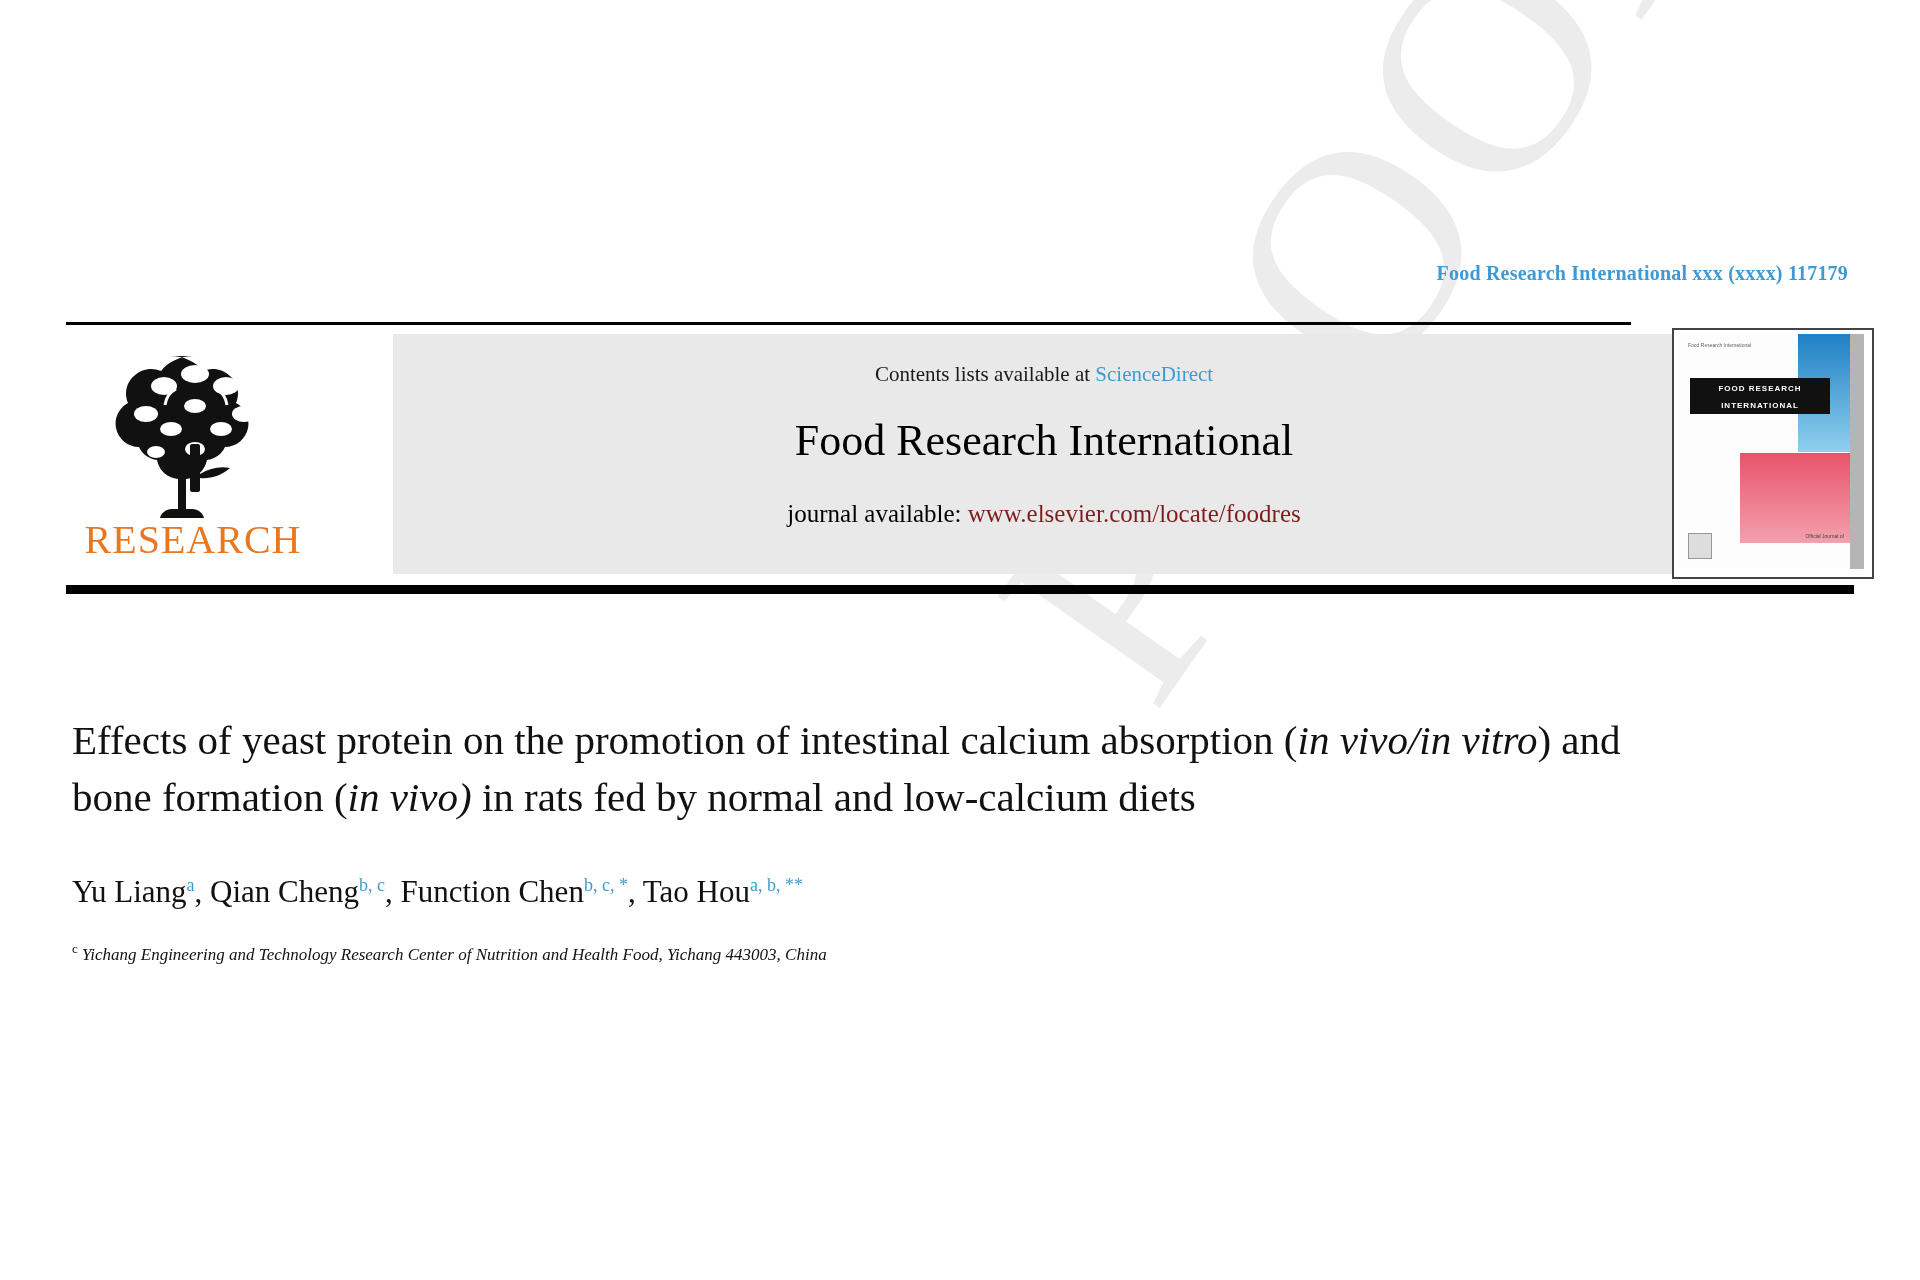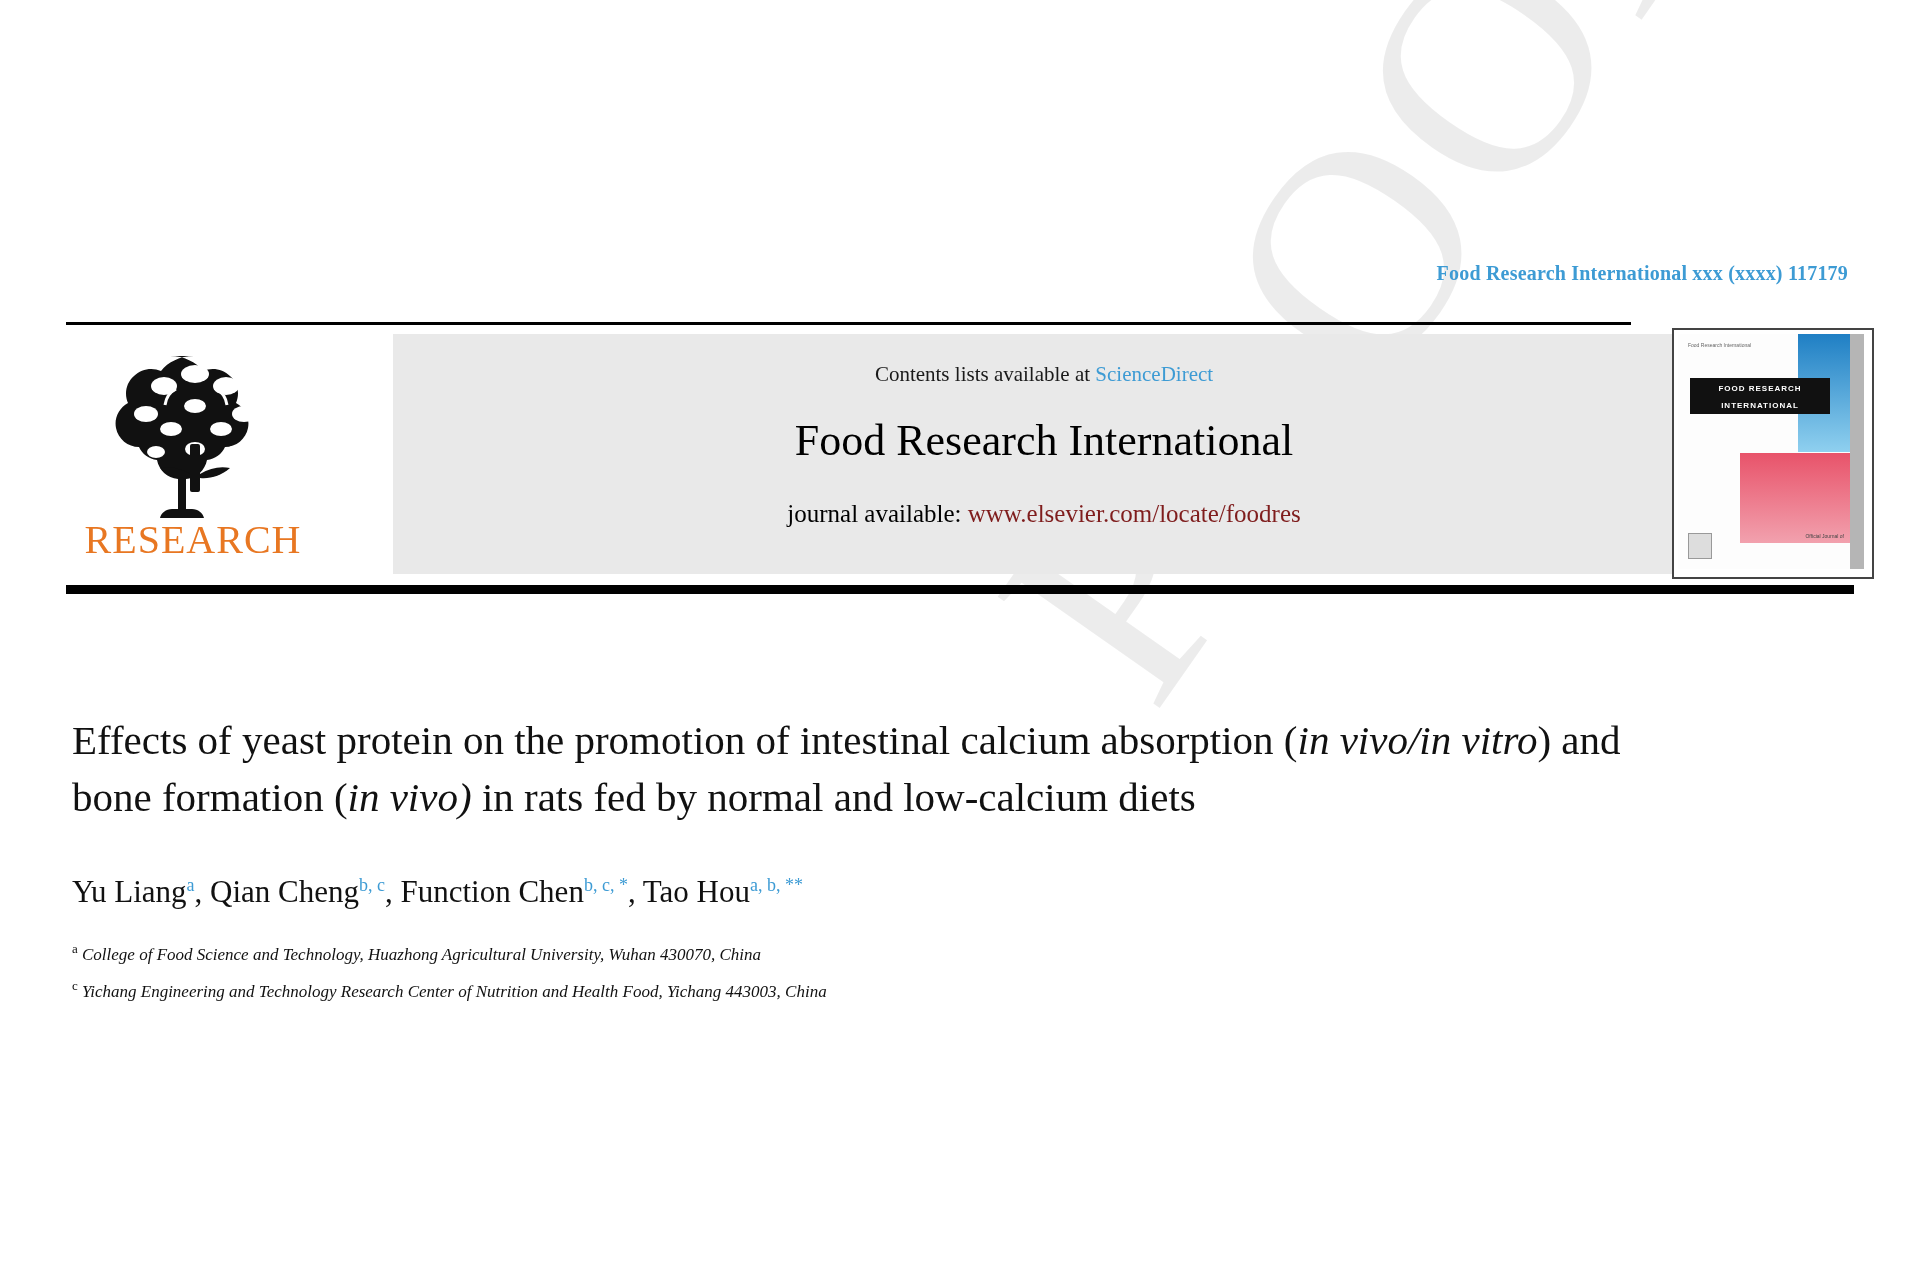--- a/index.html
+++ b/index.html
@@ -324,18 +324,17 @@
   <div class="article">
     <h1 class="article-title">
       <span>Effects of yeast protein on the promotion of intestinal calcium absorption (</span><i>in vivo/in vitro</i><span>) and bone formation (</span><i>in vivo)</i><span> in rats fed by normal and low-calcium diets</span>
     </h1>
 
     <div class="authors">
       <span>Yu Liang</span><sup>a</sup>, <span>Qian Cheng</span><sup>b, c</sup>, <span>Function Chen</span><sup>b, c, *</sup>, <span>Tao Hou</span><sup>a, b, **</sup>
     </div>
 
     <div class="affiliations">
-      <div><span class="aff-label">a</span> <span>College of Food Science and Technology, Huazhong Agricultural University, Wuhan 430070, China</span></div>
       <div><span class="aff-label">c</span> <span>Yichang Engineering and Technology Research Center of Nutrition and Health Food, Yichang 443003, China</span></div>
     </div>
   </div>
 
 </div>
 
 </body></html>

